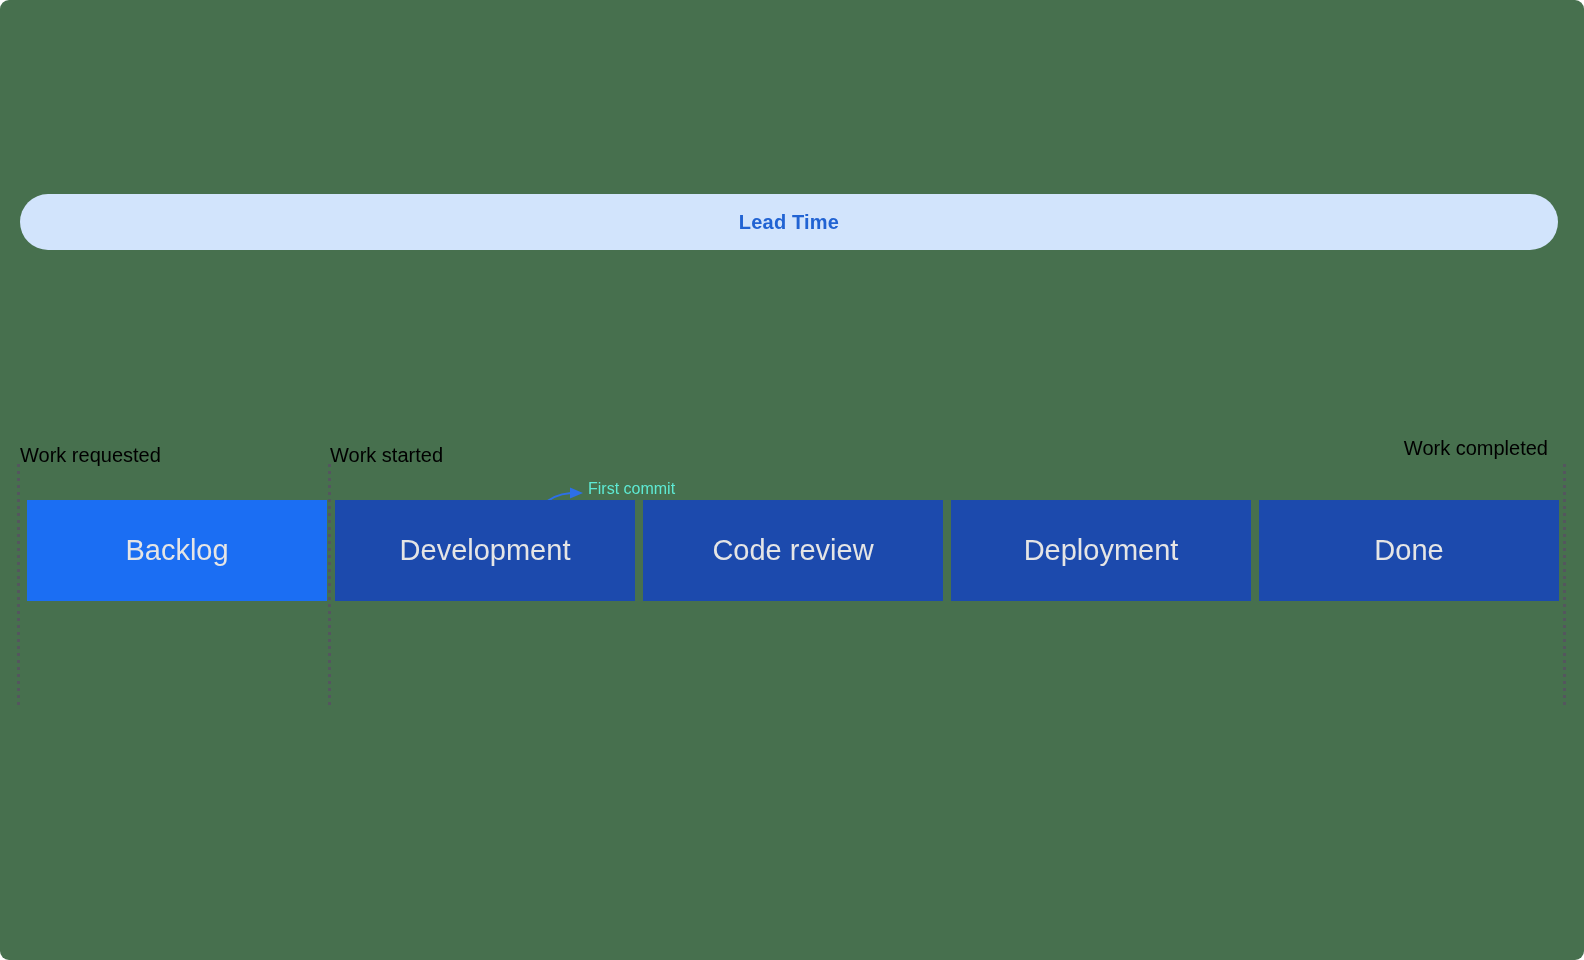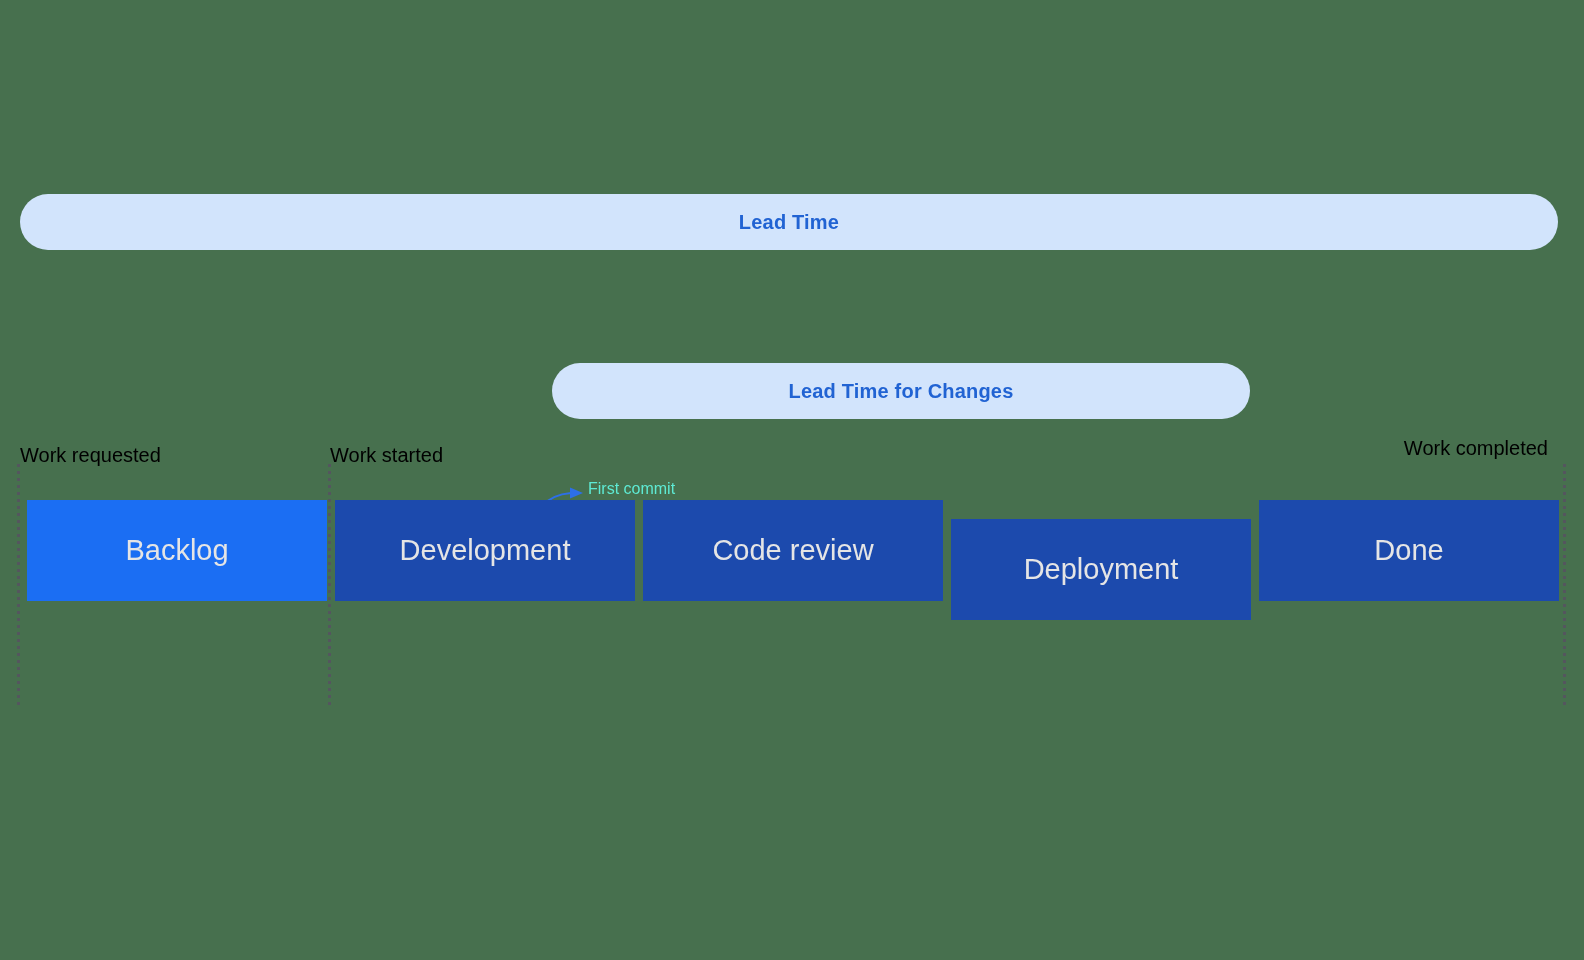--- a/index.html
+++ b/index.html
@@ -2,20 +2,21 @@
 <html><head>
 <meta charset="utf-8">
 <style>
   html,body { margin:0; padding:0; }
   .canvas {
     position:relative;
     width:1584px; height:960px;
     background:#47704E;
     font-family:"Liberation Sans", sans-serif;
     overflow:hidden;
+    border-radius:9px;
   }
   
   .pill {
     position:absolute;
     height:56px;
     background:#D2E4FC;
     border-radius:28px;
     display:flex; align-items:center; justify-content:center;
     color:#2163D3;
     font-size:20px;
@@ -52,21 +53,21 @@
     position:absolute;
     top:500px; height:101px; width:300px;
     background:#1C4AAD;
     color:#e5e5e5;
     display:flex; align-items:center; justify-content:center;
     font-size:29px;
   }
   .stage-backlog     { left:27px;  background:#1B6EF3; }
   .stage-development { left:335px; }
   .stage-codereview  { left:643px; }
-  .stage-deployment  { left:951px;margin-top:19px; }
+  .stage-deployment  { left:951px; }
   .stage-done        { left:1259px; }
 
   
   .first-commit-arrow {
     position:absolute;
     left:515px; top:480px;
     width:100px; height:60px;
   }
   .first-commit-label {
     position:absolute;
@@ -76,23 +77,20 @@
     white-space:nowrap;
   }
 </style>
 </head>
 <body>
 
 <div class="canvas">
 
   <div class="pill pill-lead-time">
     <span>Lead Time</span>
-  </div>
-  <div class="pill pill-ltfc">
-    <span>Lead Time for Changes</span>
   </div>
 
   <div class="marker-label marker-requested-label">Work requested</div>
   <div class="marker-label marker-started-label">Work started</div>
   <div class="marker-label marker-completed-label">Work completed</div>
 
   <div class="dotline dotline-requested"></div>
   <div class="dotline dotline-started"></div>
   <div class="dotline dotline-completed"></div>
 

